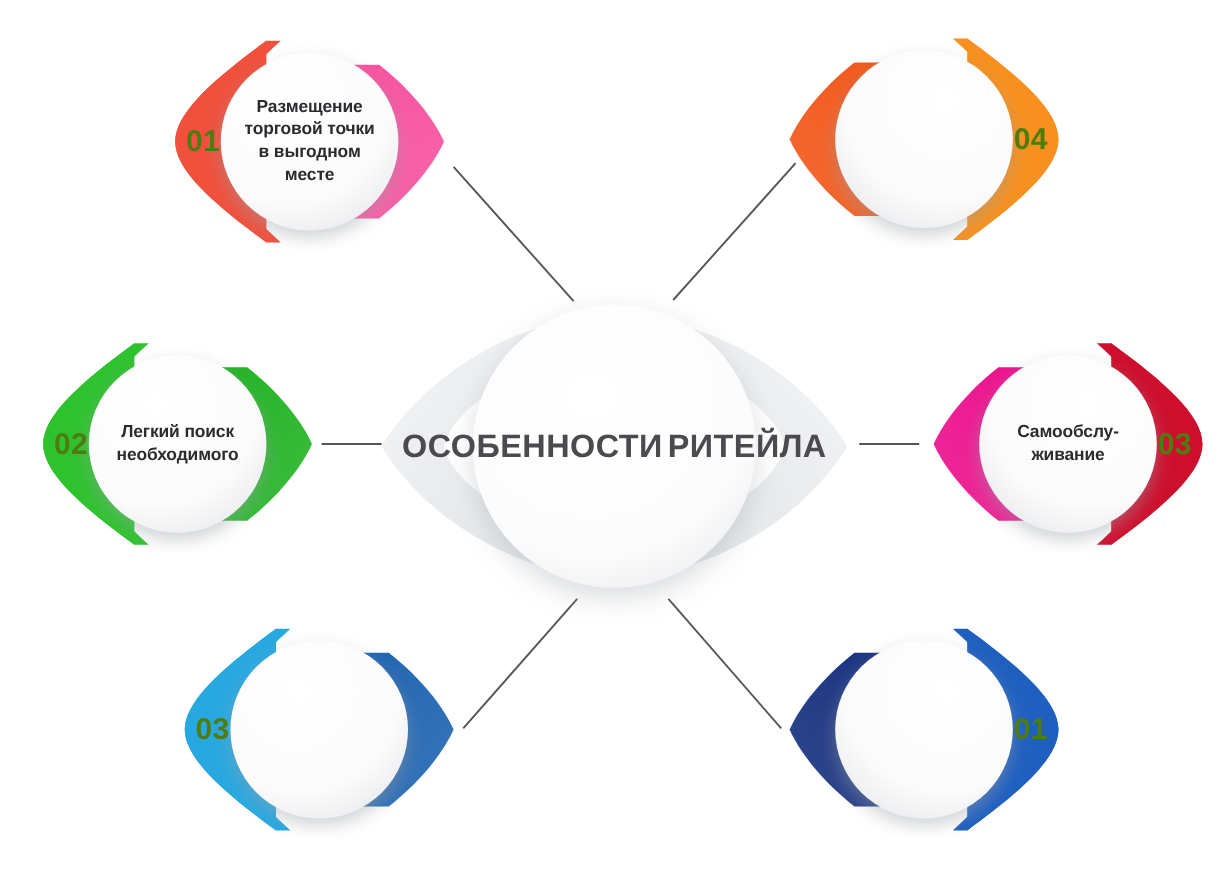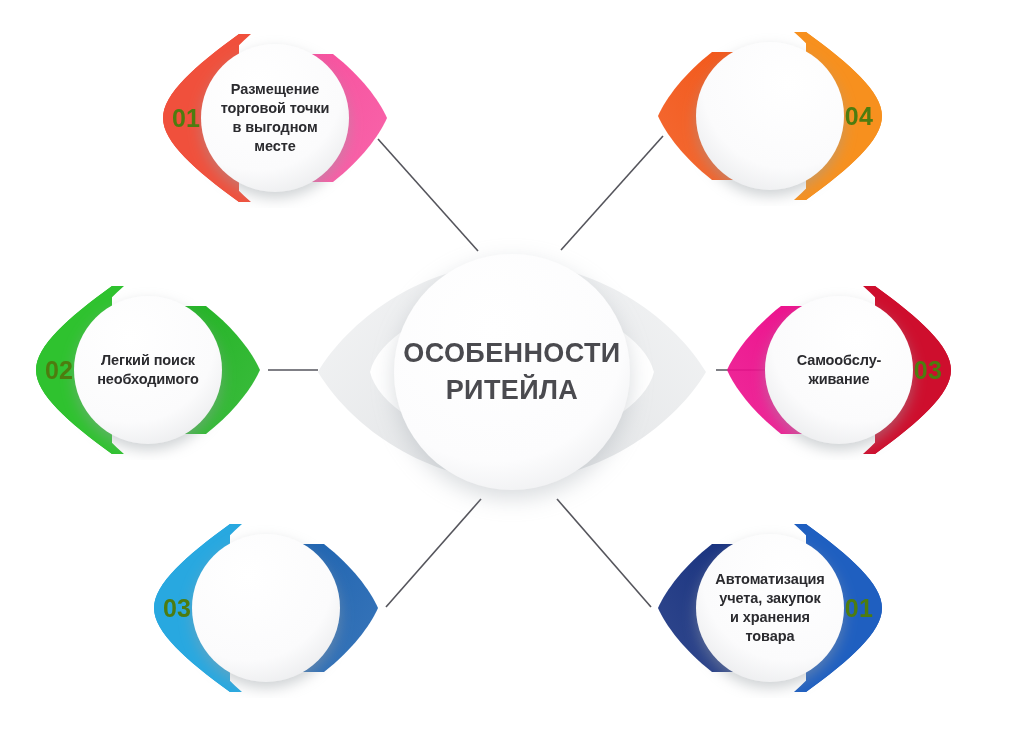--- a/index.html
+++ b/index.html
@@ -77,21 +77,21 @@
     width: 408px;
     height: 300px;
   }
   #center .ctext {
     position: absolute;
     left: 0;
     top: 0;
     width: 408px;
     height: 300px;
     display: flex;
-    flex-direction: column;
+    flex-direction: row;
     align-items: center;
     justify-content: center;
     gap: 4px;
   }
   #center .ctext span {
     font-size: 27px;
     font-weight: 700;
     color: #4a4a4f;
     letter-spacing: 0.4px;
     line-height: 1.22;
@@ -139,21 +139,21 @@
       <path d="M 204 40 C 298 44 368 100 398 150 C 368 200 298 256 204 260 L 204 245 L 220 238 L 220 228 C 290 214 338 182 346 150 C 338 118 290 86 220 72 Z" fill="url(#cbackR)"></path>
 
       <circle cx="204" cy="150" r="118" fill="url(#cdisc)" filter="url(#cshadow)"></circle>
     </svg>
     <div class="ctext">
       <span>ОСОБЕННОСТИ</span>
       <span>РИТЕЙЛА</span>
     </div>
   </div>
 
-  <div class="node" id="n0" style="left:155px; top:28px;text-decoration:underline;">
+  <div class="node" id="n0" style="left:138px; top:28px;text-decoration:underline;">
     <svg class="svgwrap" width="240" height="180" viewBox="0 0 240 180">
         <defs>
           <linearGradient id="ng0" x1="0" y1="0" x2="1" y2="1">
             <stop offset="0%" stop-color="#f7509e" stop-opacity="1"></stop>
             <stop offset="100%" stop-color="#f7509e" stop-opacity="0.88"></stop>
           </linearGradient>
           <radialGradient id="nd0" cx="38%" cy="28%" r="82%">
             <stop offset="0%" stop-color="#ffffff"></stop>
             <stop offset="70%" stop-color="#fbfbfc"></stop>
             <stop offset="100%" stop-color="#e9eaec"></stop>
@@ -249,21 +249,21 @@
         <g transform="translate(240,0) scale(-1,1)">
           <path d="M 96 6 L 84 6 C 40 38 8 66 8 90 C 8 114 40 142 84 174 L 96 174 C 58 140 42 114 42 90 C 42 66 58 40 96 6 Z" fill="#f7901e"></path>
           <path d="M 8 90 C 8 66 40 38 84 6 L 84 174 C 40 142 8 114 8 90 Z" fill="#f7901e"></path>
           <path d="M 150 26 L 178 26 C 206 48 224 72 232 90 C 224 108 206 132 178 154 L 150 154 Z" fill="url(#ng3)"></path>
           <circle cx="120" cy="90" r="74" fill="url(#nd3)" filter="url(#ns3)"></circle>
         </g>
       </svg>
     <div class="num right">04</div>
   </div>
 
-  <div class="node mirror" id="n4" style="left:719px; top:280px;">
+  <div class="node mirror" id="n4" style="left:770px; top:280px;">
     <svg class="svgwrap" width="240" height="180" viewBox="0 0 240 180">
         <defs>
           <linearGradient id="ng4" x1="0" y1="0" x2="1" y2="1">
             <stop offset="0%" stop-color="#ec0f8c" stop-opacity="1"></stop>
             <stop offset="100%" stop-color="#ec0f8c" stop-opacity="0.88"></stop>
           </linearGradient>
           <radialGradient id="nd4" cx="38%" cy="28%" r="82%">
             <stop offset="0%" stop-color="#ffffff"></stop>
             <stop offset="70%" stop-color="#fbfbfc"></stop>
             <stop offset="100%" stop-color="#e9eaec"></stop>
@@ -300,20 +300,16 @@
             <feDropShadow dx="0" dy="6" stdDeviation="7" flood-color="#9aa0a6" flood-opacity="0.48"></feDropShadow>
           </filter>
         </defs>
         <g transform="translate(240,0) scale(-1,1)">
           <path d="M 96 6 L 84 6 C 40 38 8 66 8 90 C 8 114 40 142 84 174 L 96 174 C 58 140 42 114 42 90 C 42 66 58 40 96 6 Z" fill="#1f5fc0"></path>
           <path d="M 8 90 C 8 66 40 38 84 6 L 84 174 C 40 142 8 114 8 90 Z" fill="#1f5fc0"></path>
           <path d="M 150 26 L 178 26 C 206 48 224 72 232 90 C 224 108 206 132 178 154 L 150 154 Z" fill="url(#ng5)"></path>
           <circle cx="120" cy="90" r="74" fill="url(#nd5)" filter="url(#ns5)"></circle>
         </g>
       </svg>
-    <div class="label">Автоматизация
-учета, закупок
-и хранения
-товара</div>
     <div class="num right">01</div>
   </div>
 
 </div>
 
 </body></html>

